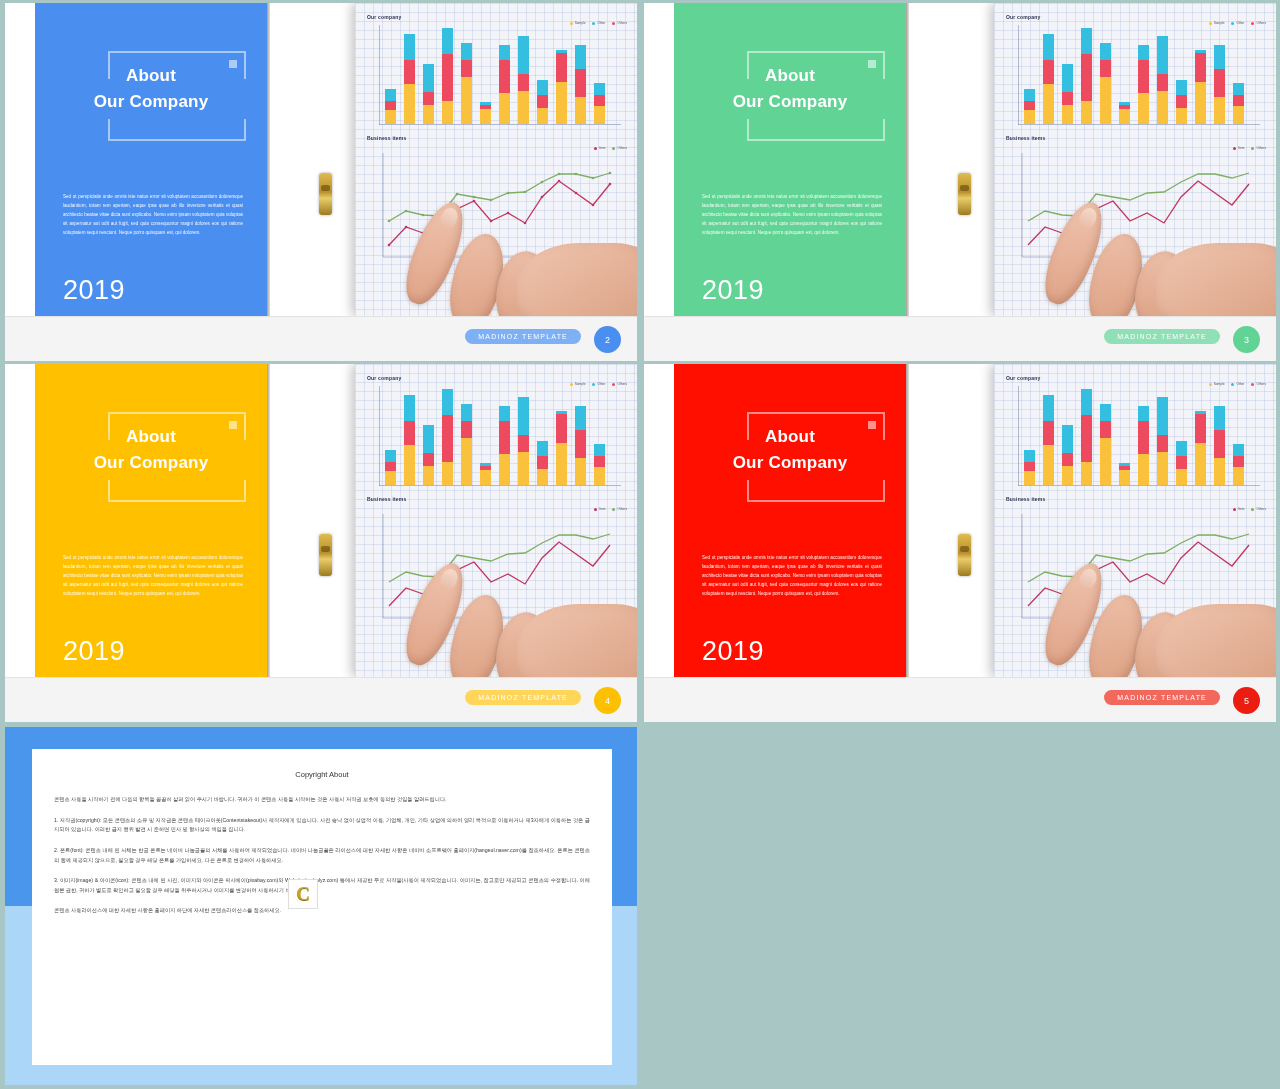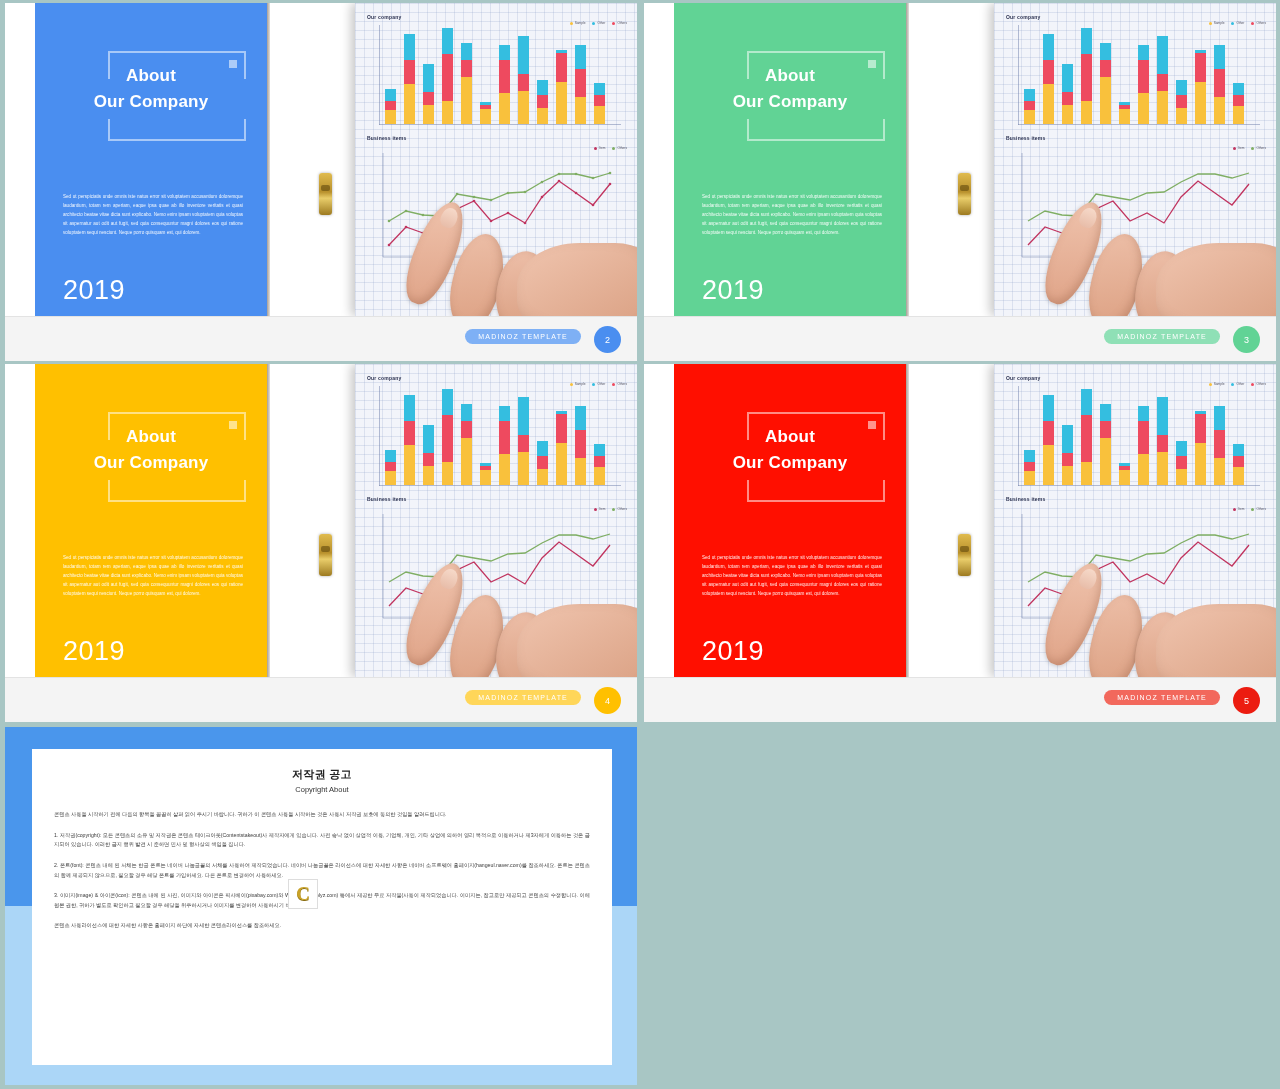--- a/index.html
+++ b/index.html
@@ -794,21 +794,20 @@
     </div>
     <div class="footer">
       <div class="pill" style="background:#f2685c">MADINOZ  TEMPLATE</div>
       <div class="pagenum" style="background:#ec1c10">5</div>
     </div>
   </div>
 
   <div class="doc-slide">
     <div class="doc-border-bottom"></div>
     <div class="doc-page">
-      <div class="doc-title">저작권 공고</div>
       <div class="doc-subtitle">Copyright About</div>
       <div class="doc-para first">콘텐츠 사용을 시작하기 전에 다음의 항목을 꼼꼼히 살펴 읽어 주시기 바랍니다. 귀하가 이 콘텐츠 사용을 시작하는 것은 사용시 저작권 보호에 동의한 것임을 알려드립니다.</div>
       <div class="doc-para">1. 저작권(copyright): 모든 콘텐츠의 소유 및 저작권은 콘텐츠 테이크아웃(Contentstakeout)사 제작자에게 있습니다. 사전 승낙 없이 상업적 이용, 기업체, 개인, 기타 상업에 의하여 영리 목적으로 이용하거나 제3자에게 이용하는 것은 금지되어 있습니다. 이러한 금지 행위 발견 시 준하면 민사 및 형사상의 책임을 집니다.</div>
       <div class="doc-para">2. 폰트(font): 콘텐츠 내에 된 서체는 한글 폰트는 네이버 나눔글꼴의 서체를 사용하여 제작되었습니다. 네이버 나눔글꼴은 라이선스에 대한 자세한 사항은 네이버 소프트웨어 홈페이지(hangeul.naver.com)를 참조하세요. 폰트는 콘텐츠의 함께 제공되지 않으므로, 필요할 경우 해당 폰트를 가입하세요. 다른 폰트로 변경하여 사용하세요.</div>
       <div class="doc-para">3. 이미지(image) &amp; 아이콘(icon): 콘텐츠 내에 된 사진, 이미지와 아이콘은 픽사베이(pixabay.com)와 Webolyz(webolyz.com) 등에서 제공한 무료 저작물(사용이 제작되었습니다. 이미지는, 참고로만 제공되고 콘텐츠의 수정합니다. 이에 원본 권한, 귀하가 별도로 확인하고 필요할 경우 해당을 위주하시거나 이미지를 변경하여 사용하시기 바랍니다.</div>
       <div class="doc-para">콘텐츠 사용라이선스에 대한 자세한 사항은 홈페이지 하단에 자세한 콘텐츠라이선스를 참조하세요.</div>
     </div>
     <div class="watermark">C</div>
   </div>
 

